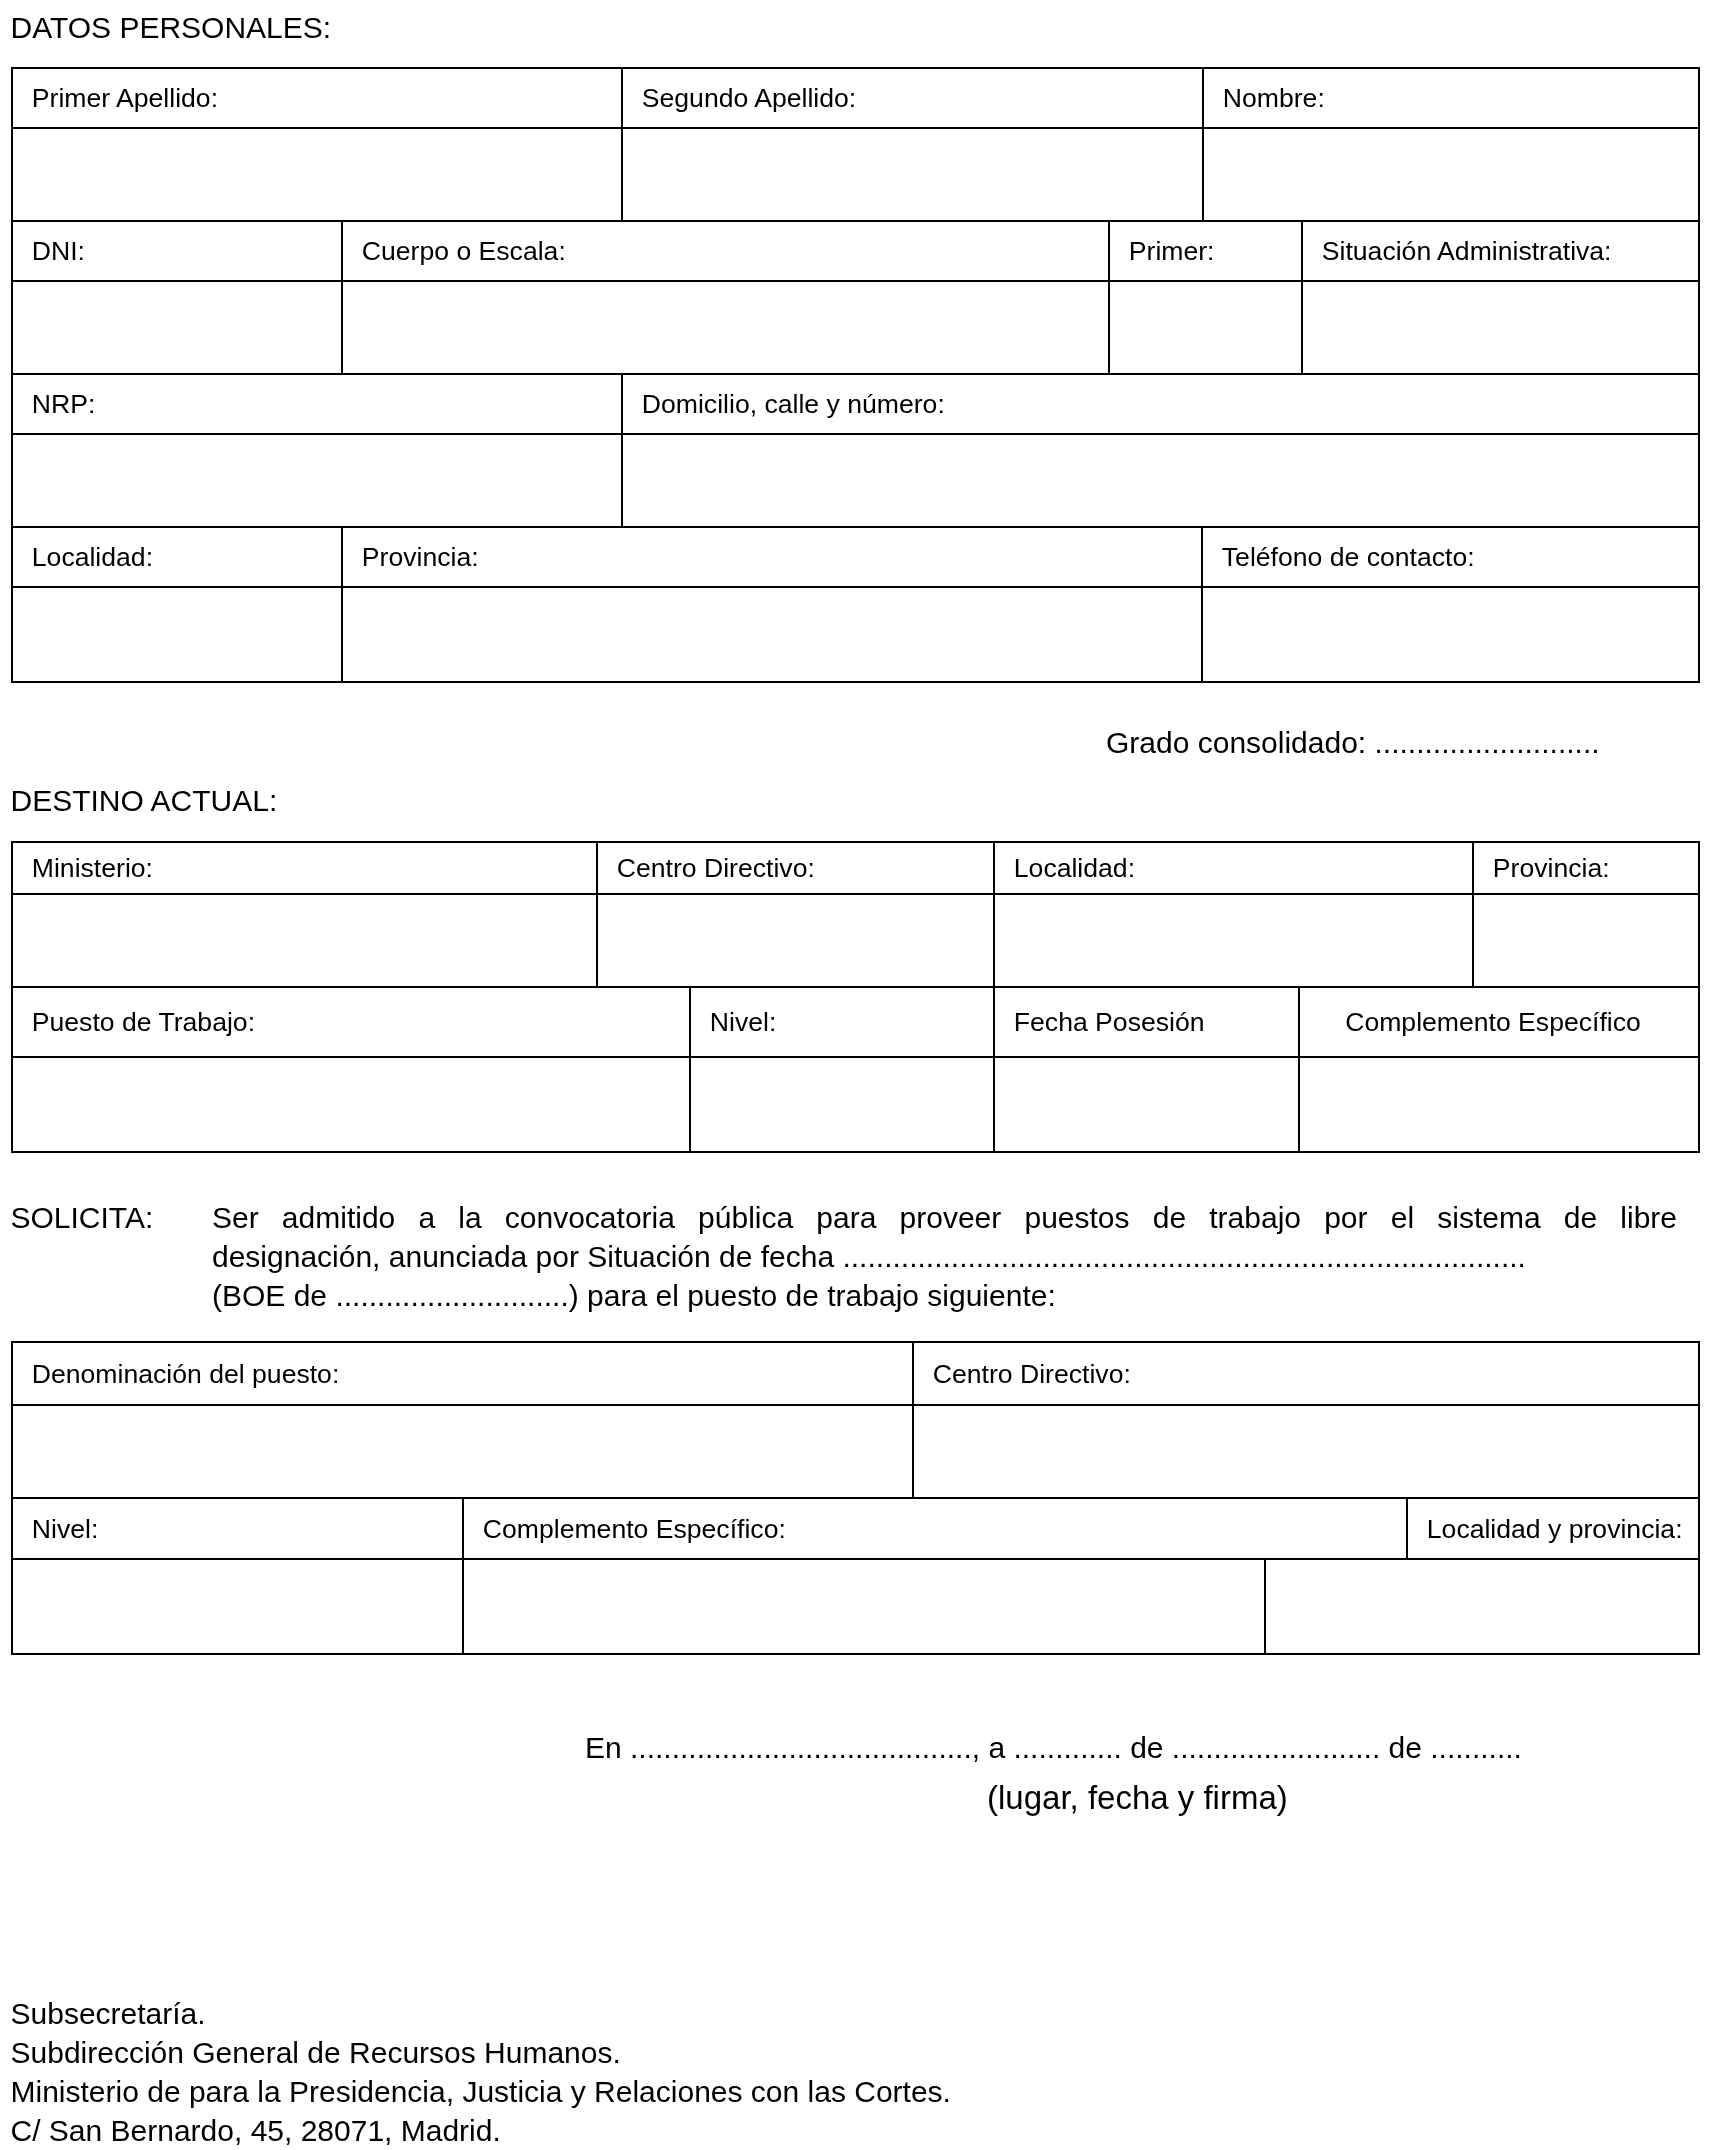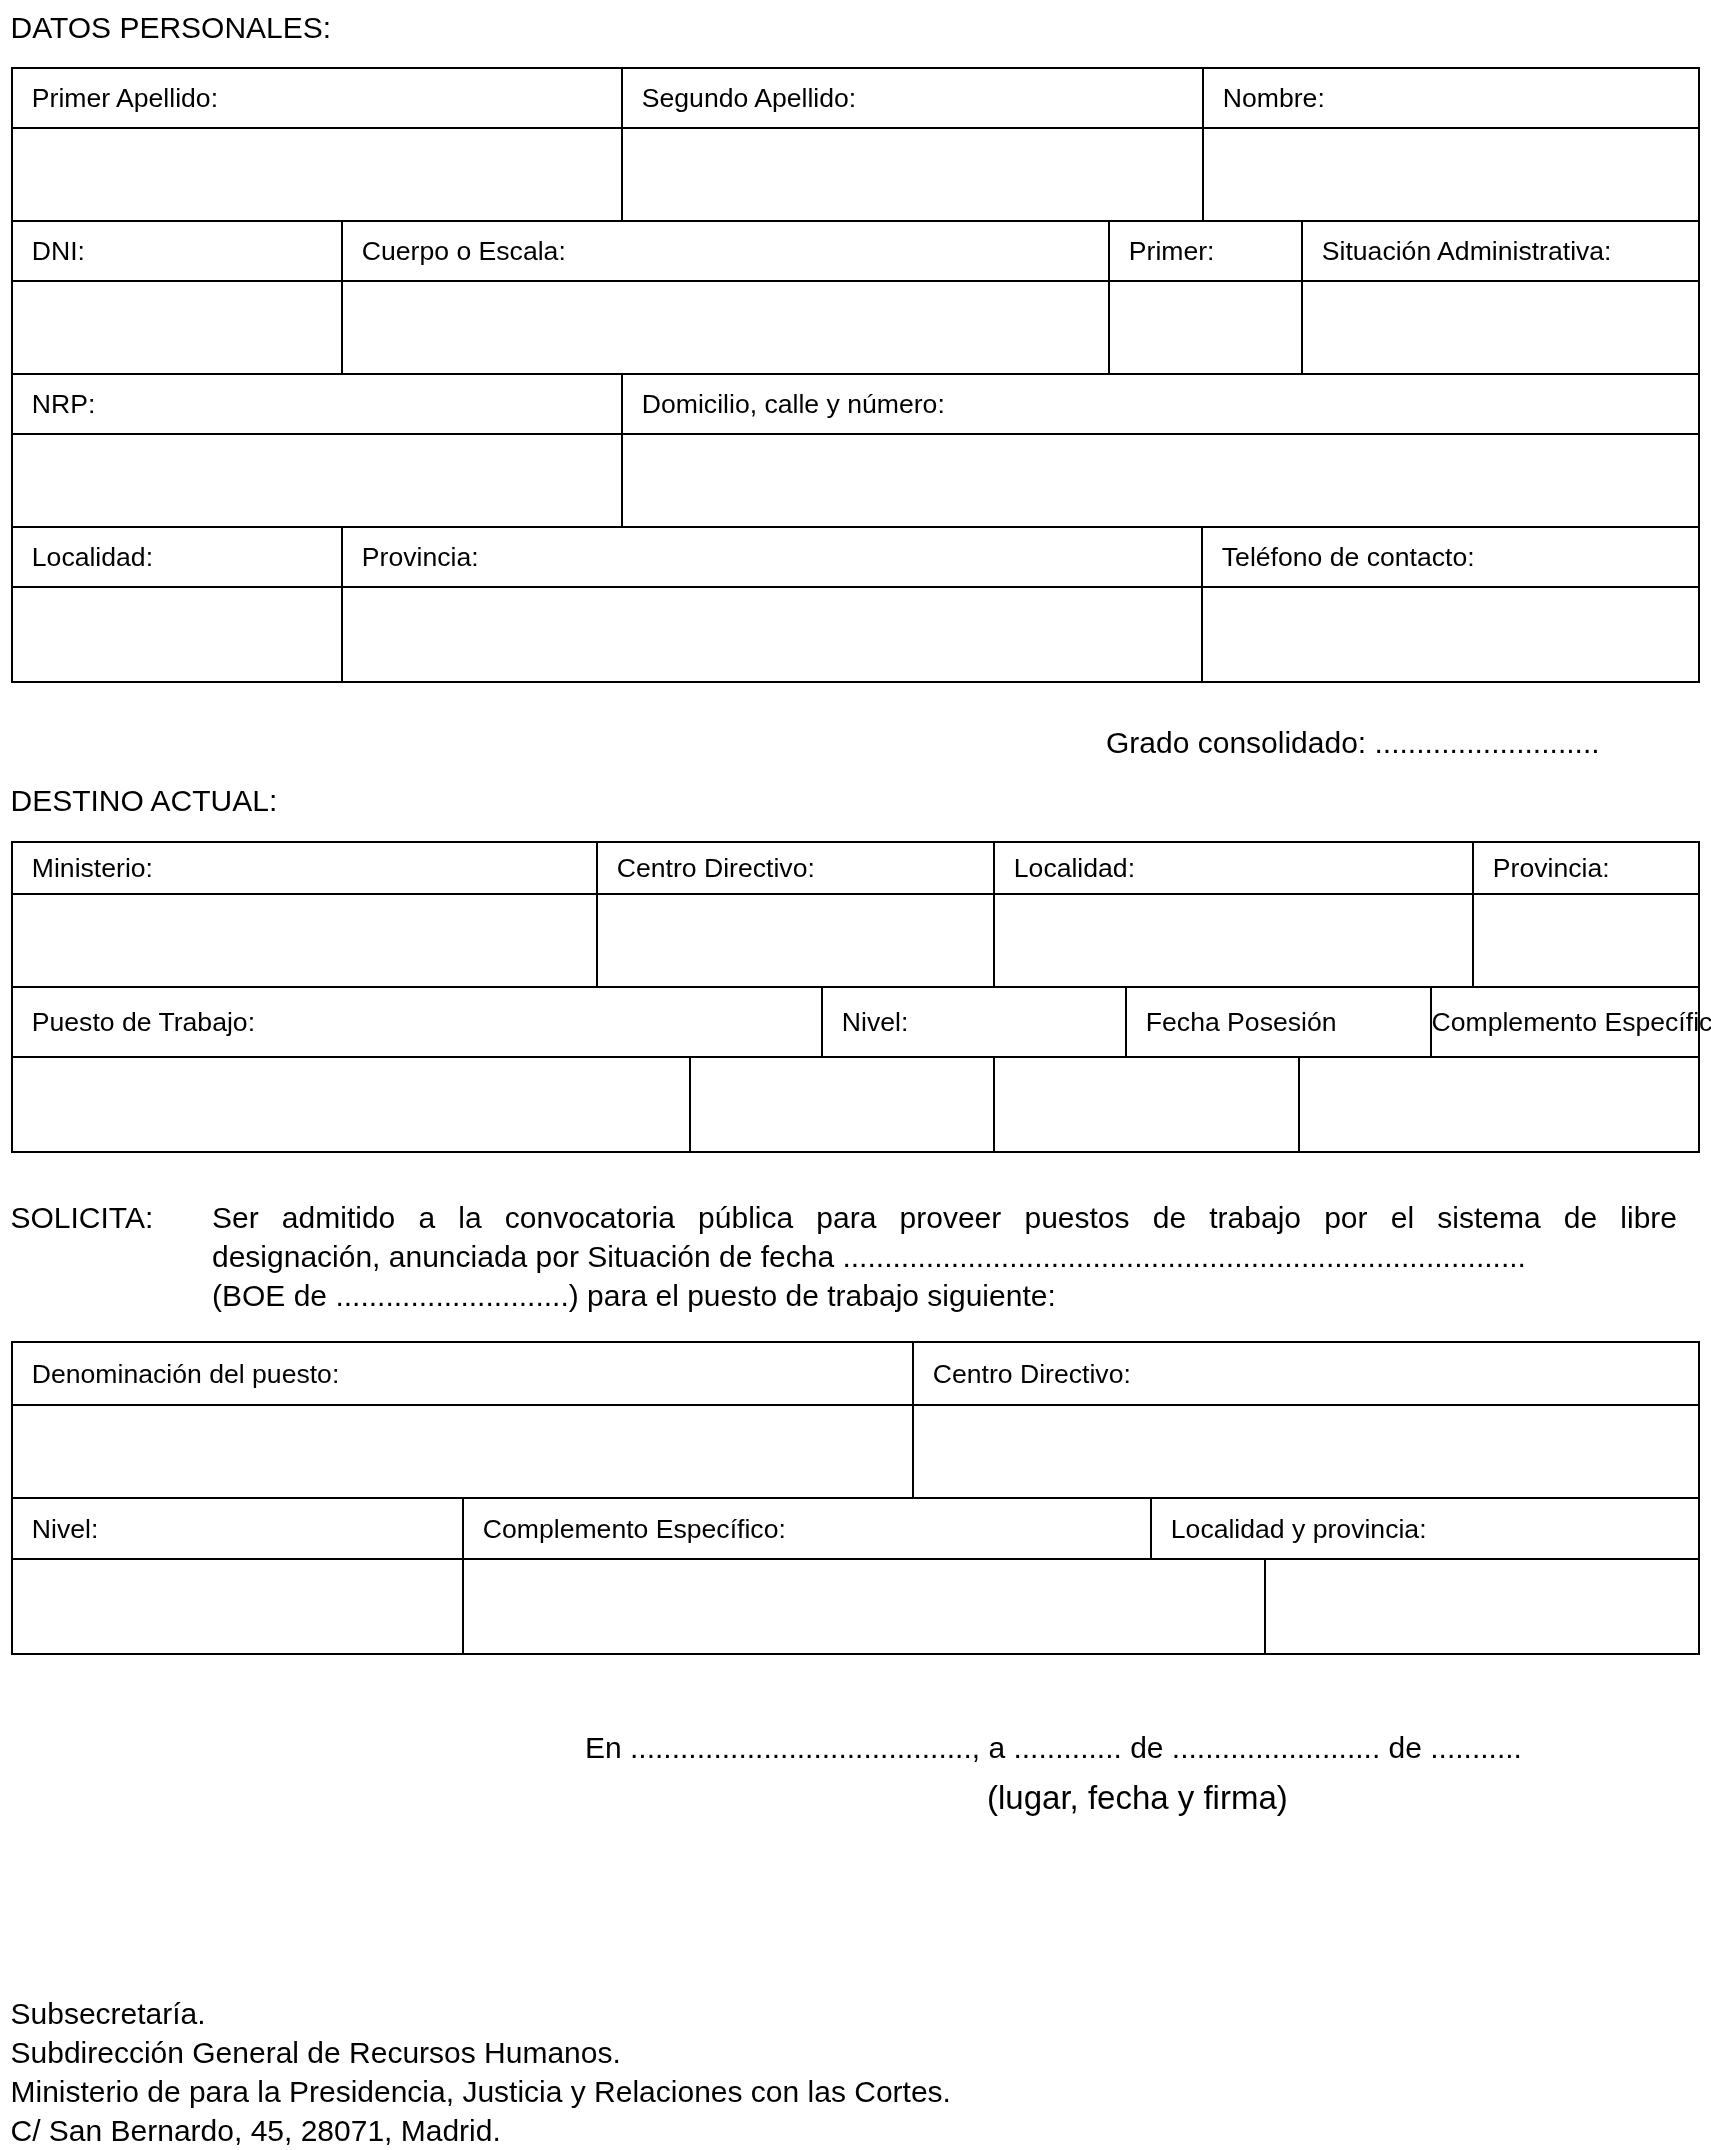--- a/index.html
+++ b/index.html
@@ -146,21 +146,21 @@
         <input class="field" value="" style="">
       </div>
     <div class="cell" style="width:479px">
         <input class="field" value="" style="">
       </div>
     <div class="cell">
         <input class="field" value="" style="">
       </div>
   </div>
   <div class="row lab" style="height:70px">
-    <div class="cell" style="width:810px">
+    <div class="cell" style="width:678px">
         <span class="lbl">Puesto de Trabajo:</span>
       </div>
     <div class="cell" style="width:304px">
         <span class="lbl">Nivel:</span>
       </div>
     <div class="cell" style="width:305px">
         <span class="lbl">Fecha Posesión</span>
       </div>
     <div class="cell">
         <span class="lbl ctr">Complemento Específico</span>
@@ -203,21 +203,21 @@
         <input class="field" value="" style="">
       </div>
     <div class="cell">
         <input class="field" value="" style="">
       </div>
   </div>
   <div class="row lab" style="height:61px">
     <div class="cell" style="width:451px">
         <span class="lbl">Nivel:</span>
       </div>
-    <div class="cell" style="width:688px">
+    <div class="cell" style="width:944px">
         <span class="lbl">Complemento Específico:</span>
       </div>
     <div class="cell">
         <span class="lbl">Localidad y provincia:</span>
       </div>
   </div>
   <div class="row inp">
     <div class="cell" style="width:451px">
         <input class="field" value="" style="">
       </div>

